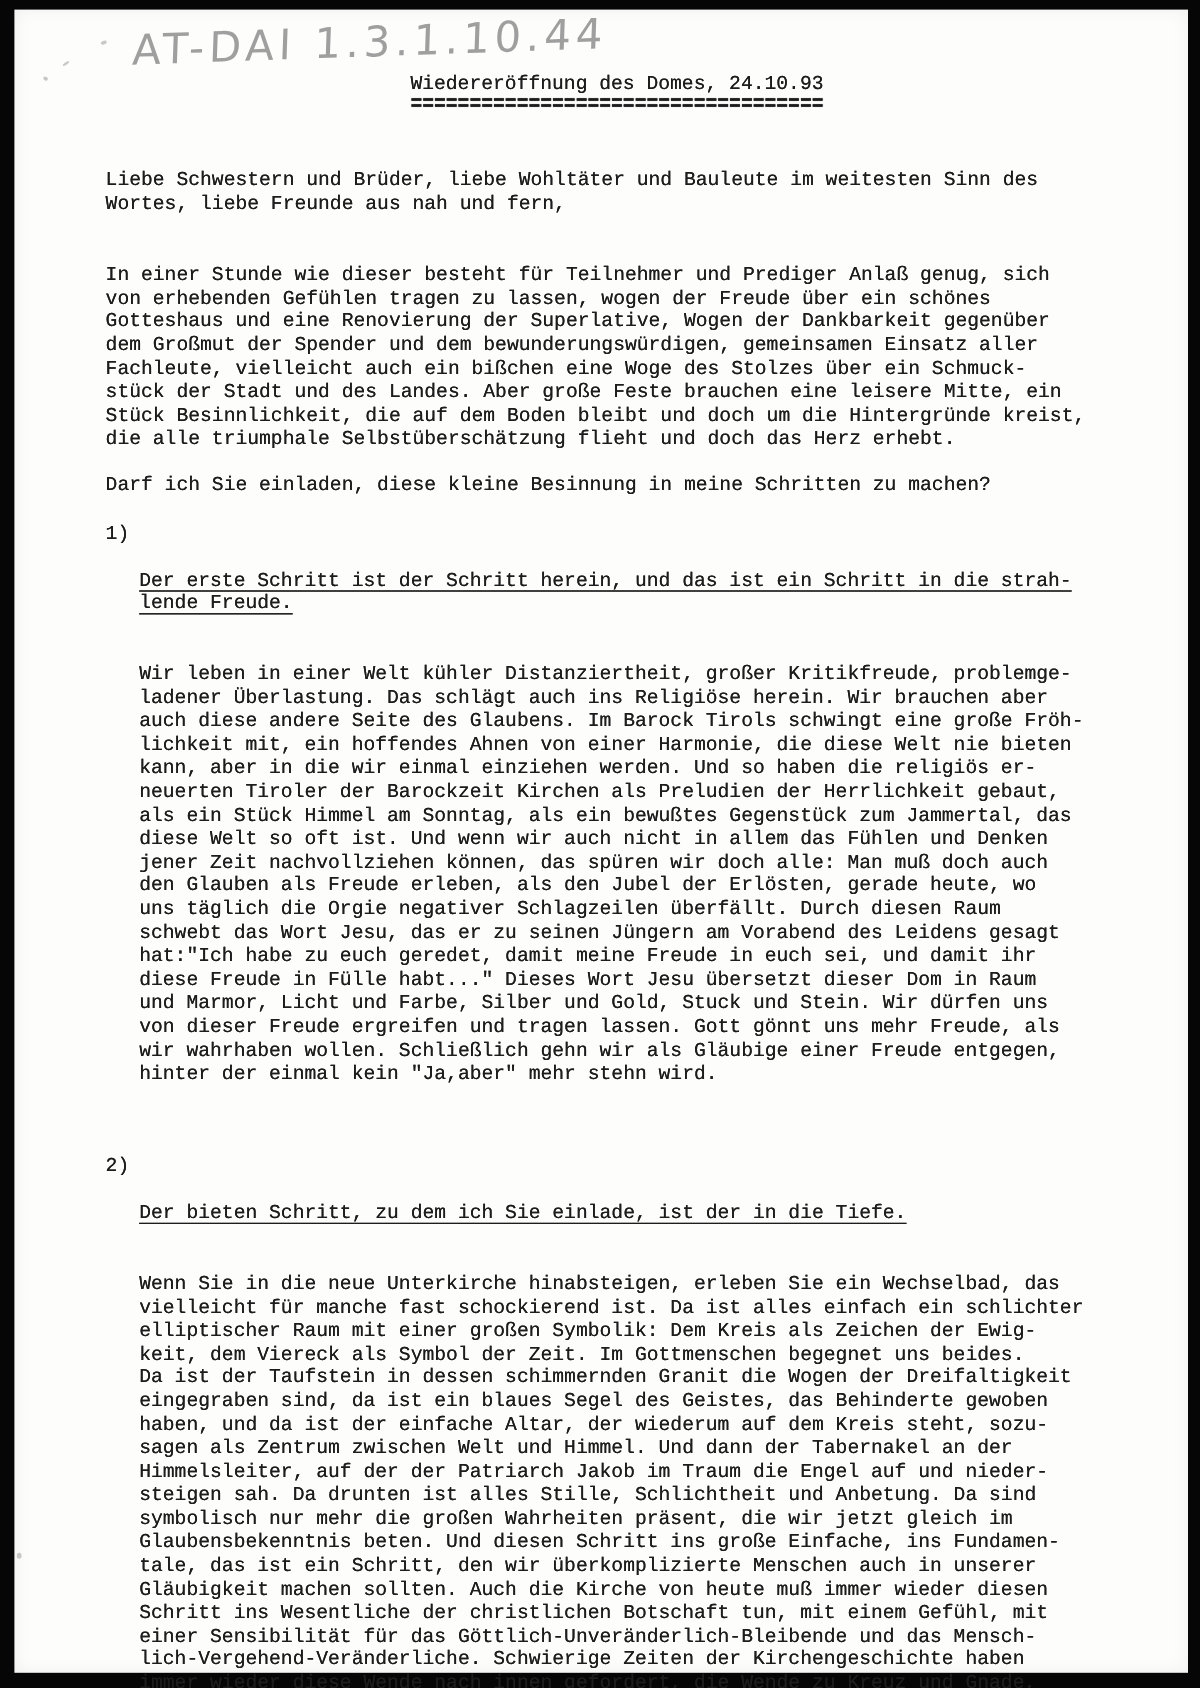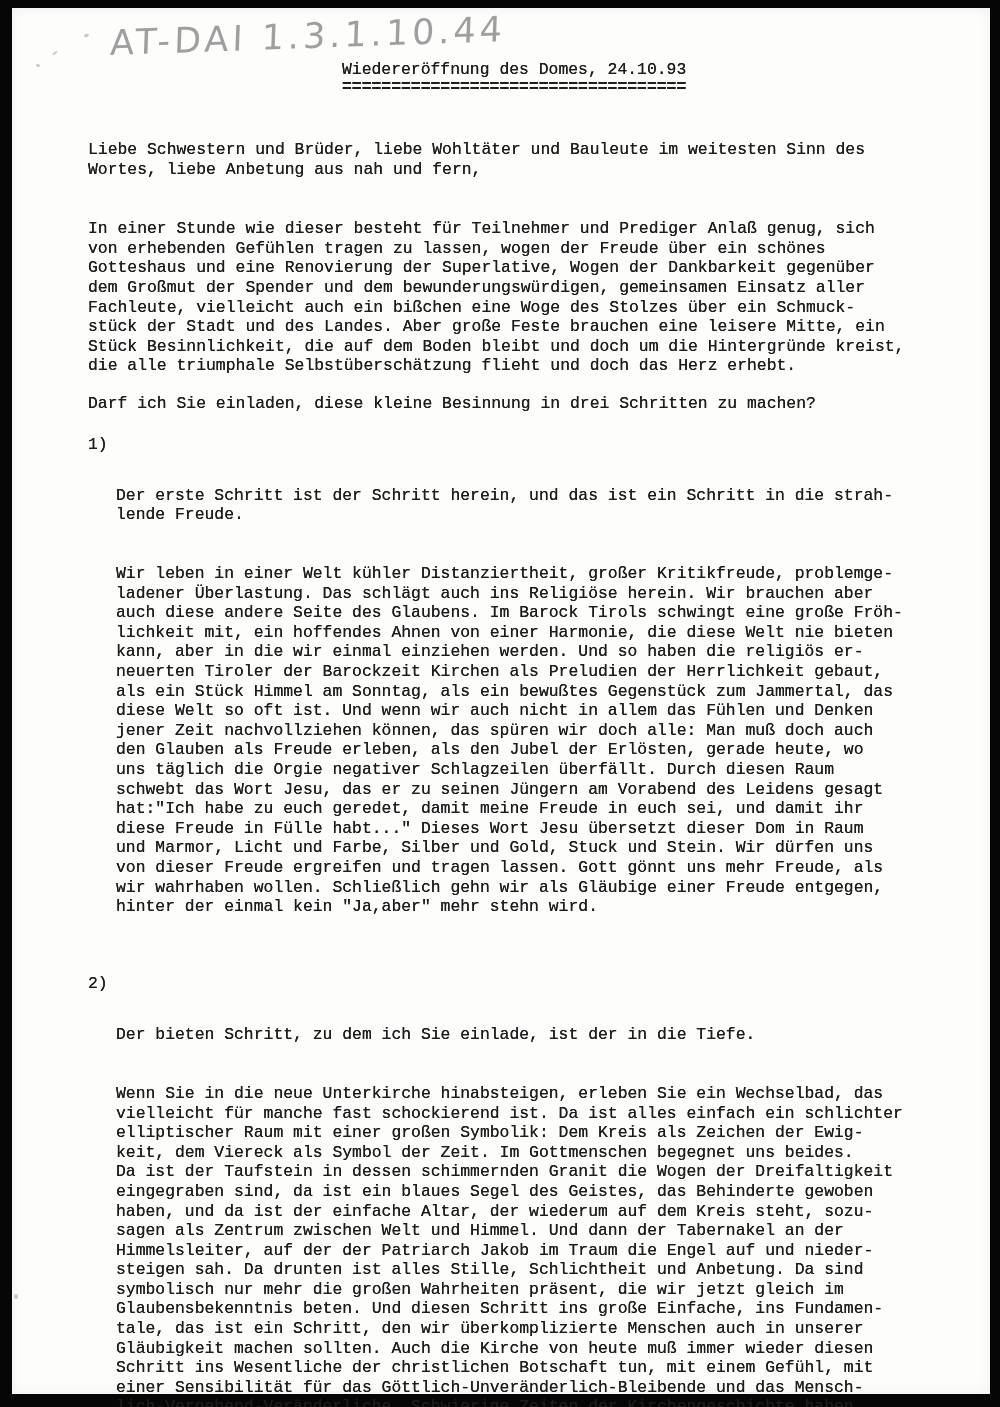--- a/index.html
+++ b/index.html
@@ -69,23 +69,23 @@
   .block.intro    { margin-top: 40px; }
   .block.invite   { margin-top: 18px; }
   .block.section1 { margin-top: 21px; }
   .block.section2 { margin-top: 18px; }
 
   .section { display: flex; align-items: flex-start; }
   .marker { width: 28px; flex: 0 0 28px; white-space: pre; }
   .section-text { flex: 1; }
   .heading {
     white-space: pre;
+    text-decoration: underline;
     text-underline-offset: 3.5px;
     text-decoration-thickness: 1.4px;
-    margin-top: 12px;
   }
   .body-lines { white-space: pre; }
 </style>
 </head>
 <body>
 
 <div class="paper">
 
   <span class="speck s1"></span>
   <span class="speck s2"></span>
@@ -95,32 +95,32 @@
   <div class="annotation">AT-DAI 1.3.1.10.44</div>
 
   <div class="title-block">
     <div class="doc-title">Wiedereröffnung des Domes, 24.10.93</div>
     <div class="doc-title-underline">===================================</div>
   </div>
 
   <div class="content">
 
     <div class="block salutation">Liebe Schwestern und Brüder, liebe Wohltäter und Bauleute im weitesten Sinn des
-Wortes, liebe Anbetung aus nah und fern,</div>
+Wortes, liebe Freunde aus nah und fern,</div>
 
     <div class="block intro">In einer Stunde wie dieser besteht für Teilnehmer und Prediger Anlaß genug, sich
 von erhebenden Gefühlen tragen zu lassen, wogen der Freude über ein schönes
 Gotteshaus und eine Renovierung der Superlative, Wogen der Dankbarkeit gegenüber
 dem Großmut der Spender und dem bewunderungswürdigen, gemeinsamen Einsatz aller
 Fachleute, vielleicht auch ein bißchen eine Woge des Stolzes über ein Schmuck-
 stück der Stadt und des Landes. Aber große Feste brauchen eine leisere Mitte, ein
 Stück Besinnlichkeit, die auf dem Boden bleibt und doch um die Hintergründe kreist,
 die alle triumphale Selbstüberschätzung flieht und doch das Herz erhebt.</div>
 
-    <div class="block invite">Darf ich Sie einladen, diese kleine Besinnung in drei Schritten zu machen?</div>
+    <div class="block invite">Darf ich Sie einladen, diese kleine Besinnung in meine Schritten zu machen?</div>
 
     <div class="block section section1">
       <div class="marker">1)</div>
       <div class="section-text">
         <div class="heading">Der erste Schritt ist der Schritt herein, und das ist ein Schritt in die strah-
 lende Freude.</div>
         <div class="body-lines">Wir leben in einer Welt kühler Distanziertheit, großer Kritikfreude, problemge-
 ladener Überlastung. Das schlägt auch ins Religiöse herein. Wir brauchen aber
 auch diese andere Seite des Glaubens. Im Barock Tirols schwingt eine große Fröh-
 lichkeit mit, ein hoffendes Ahnen von einer Harmonie, die diese Welt nie bieten

